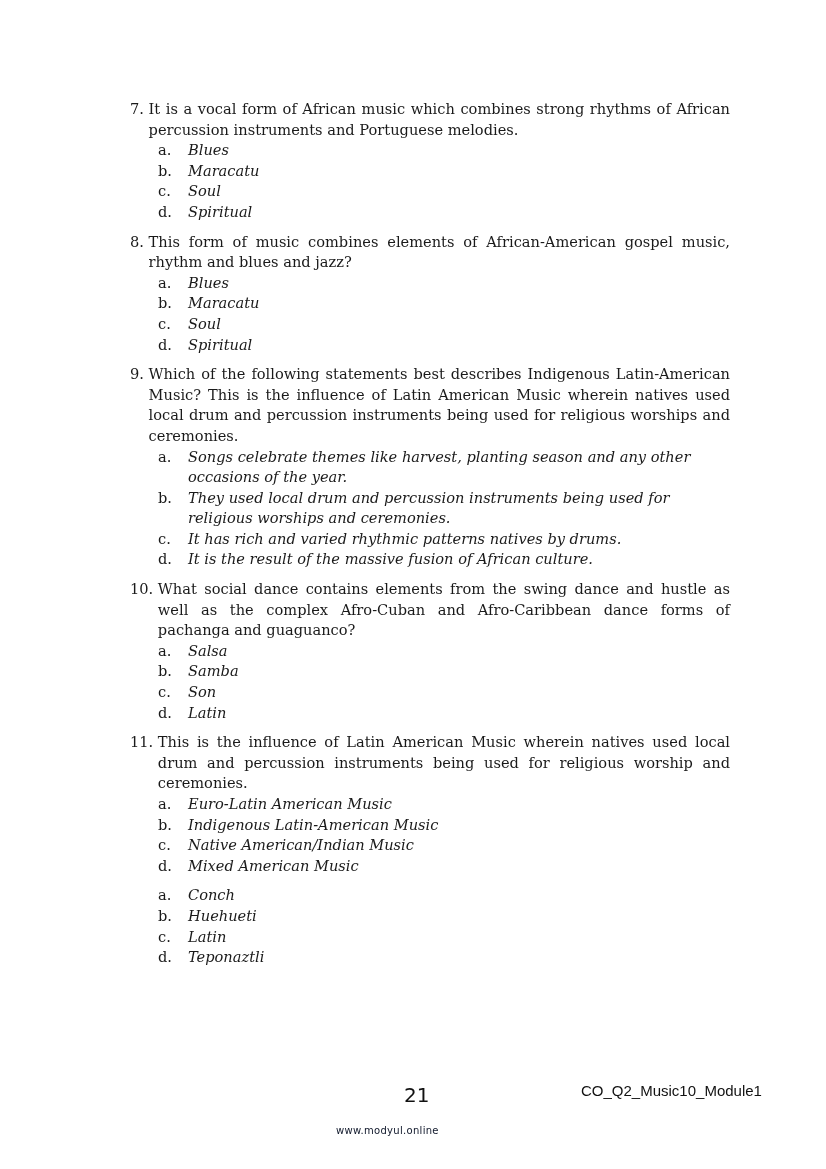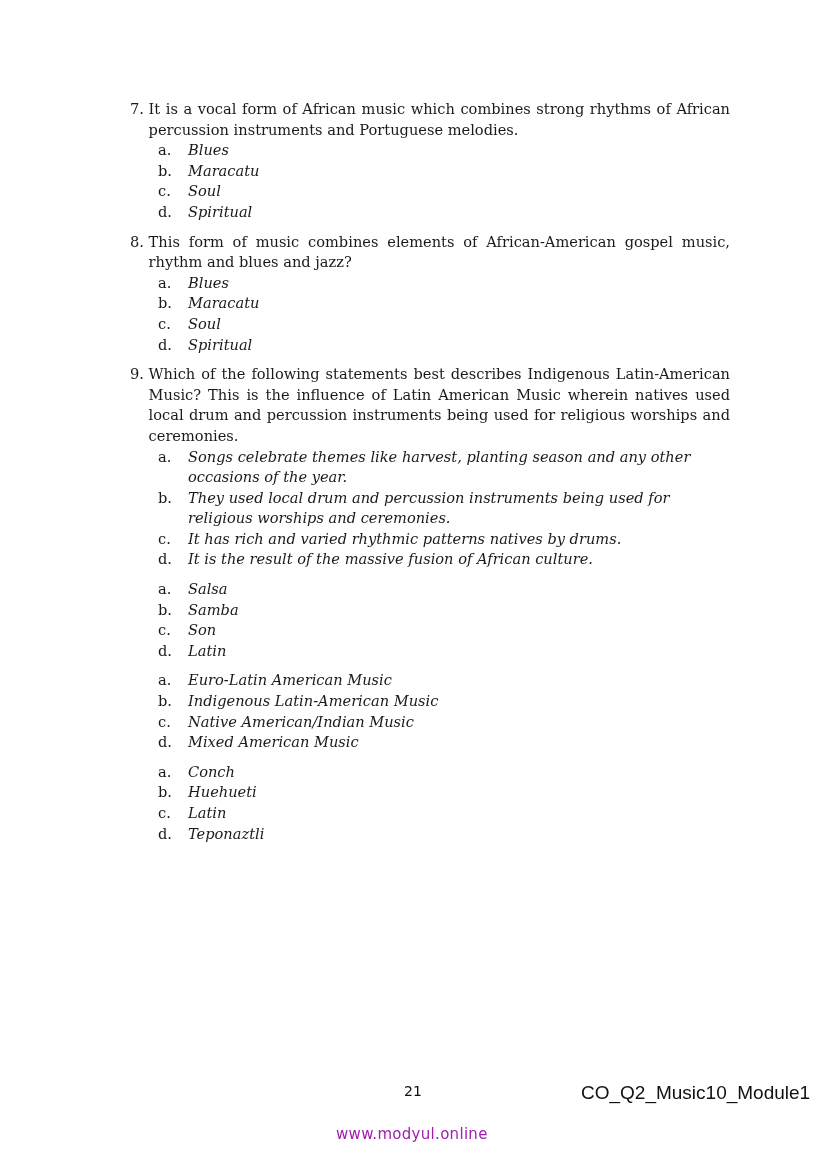--- a/index.html
+++ b/index.html
@@ -10,23 +10,23 @@
     .content { position: absolute; left: 130px; top: 99px; width: 600px; }
     .question { margin-bottom: 9px; }
     .q-stem { display: flex; font-size: 14.6px; line-height: 20.6px; text-align: justify; }
     .q-num { flex: 0 0 auto; white-space: pre; }
     .q-text { flex: 1 1 auto; }
     .q-stem.justify .q-text { text-align: justify; text-align-last: left; }
     .options { list-style: none; margin: 0; padding: 0; }
     .option { display: flex; font-size: 14.6px; line-height: 20.6px; }
     .opt-letter { flex: 0 0 auto; width: 30px; margin-left: 28px; }
     .opt-text { flex: 1 1 auto; padding-right: 30px; font-style: italic; }
-    .footer-page { position: absolute; left: 404px; top: 1083px; font-family: "DejaVu Sans", "Liberation Sans", sans-serif; font-size: 14px; color: #111; }
-    .footer-code { position: absolute; left: 581px; top: 1082px; font-family: "Liberation Sans", "DejaVu Sans", sans-serif; font-size: 19px; color: #111; text-align: right; }
-    .watermark { position: absolute; left: 336px; top: 1125px; font-family: "DejaVu Sans", "Liberation Sans", sans-serif; font-size: 15px; color: #a21caf; letter-spacing: 0.3px; }
+    .footer-page { position: absolute; left: 404px; top: 1083px; font-family: "DejaVu Sans", "Liberation Sans", sans-serif; font-size: 20px; color: #111; }
+    .footer-code { position: absolute; left: 581px; top: 1082px; font-family: "Liberation Sans", "DejaVu Sans", sans-serif; font-size: 15px; color: #111; text-align: right; }
+    .watermark { position: absolute; left: 336px; top: 1125px; font-family: "DejaVu Sans", "Liberation Sans", sans-serif; font-size: 10px; color: #0f172a; letter-spacing: 0.3px; }
   </style>
 </head>
 <body>
 
 <div class="content">
 
   <div class="question">
     <div class="q-stem">
       <span class="q-num">7. </span>
       <span class="q-text">It is a vocal form of African music which combines strong rhythms of African percussion instruments and Portuguese melodies.</span>
@@ -95,20 +95,24 @@
           <span class="opt-text">It has rich and varied rhythmic patterns natives by drums.</span>
         </li>
       <li class="option">
           <span class="opt-letter">d.</span>
           <span class="opt-text">It is the result of the massive fusion of African culture.</span>
         </li>
     </ul>
   </div>
 
   <div class="question">
+    <div class="q-stem">
+      <span class="q-num">10. </span>
+      <span class="q-text">What social dance contains elements from the swing dance and hustle as well as the complex Afro-Cuban and Afro-Caribbean dance forms of pachanga and guaguanco?</span>
+    </div>
     <ul class="options">
       <li class="option">
           <span class="opt-letter">a.</span>
           <span class="opt-text">Salsa</span>
         </li>
       <li class="option">
           <span class="opt-letter">b.</span>
           <span class="opt-text">Samba</span>
         </li>
       <li class="option">
@@ -116,20 +120,24 @@
           <span class="opt-text">Son</span>
         </li>
       <li class="option">
           <span class="opt-letter">d.</span>
           <span class="opt-text">Latin</span>
         </li>
     </ul>
   </div>
 
   <div class="question">
+    <div class="q-stem">
+      <span class="q-num">11. </span>
+      <span class="q-text">This is the influence of Latin American Music wherein natives used local drum and percussion instruments being used for religious worship and ceremonies.</span>
+    </div>
     <ul class="options">
       <li class="option">
           <span class="opt-letter">a.</span>
           <span class="opt-text">Euro-Latin American Music</span>
         </li>
       <li class="option">
           <span class="opt-letter">b.</span>
           <span class="opt-text">Indigenous Latin-American Music</span>
         </li>
       <li class="option">

